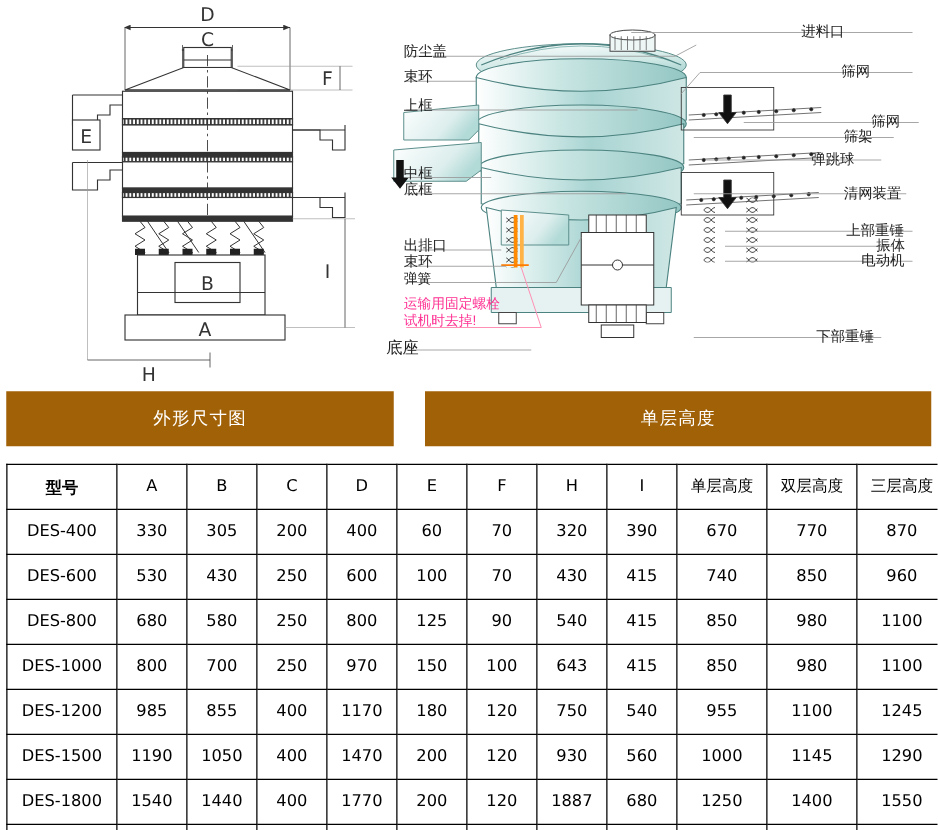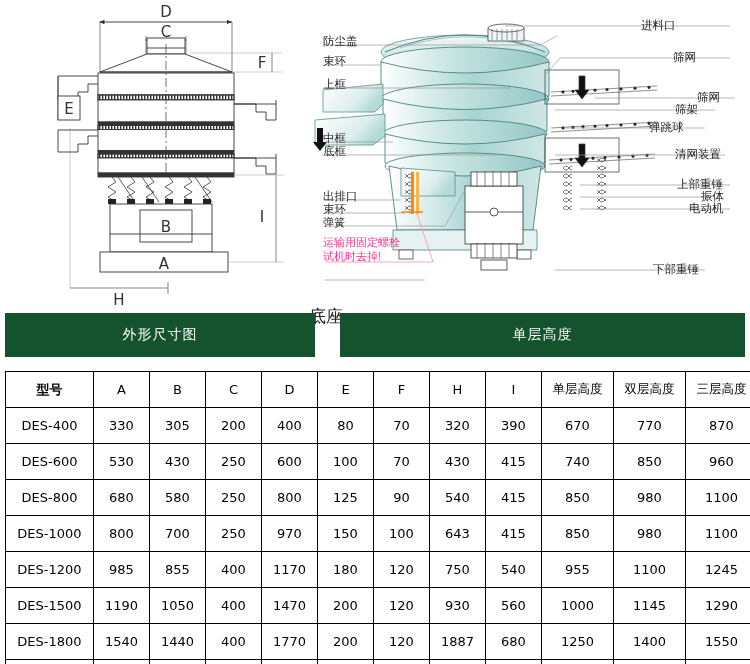--- a/index.html
+++ b/index.html
@@ -16,21 +16,21 @@
   #drawings { position: absolute; left:0; top:0; width:750px; height:310px; }
   #dim-drawing { position:absolute; left:0; top:0; width:305px; height:310px; }
   #struct-drawing { position:absolute; left:305px; top:0; width:445px; height:310px; }
 
   .svg-full { display:block; width:100%; height:100%; }
 
   
   #banners { position:absolute; left:0; top:313px; width:750px; height:50px; }
   .banner {
     position:absolute; top:0; height:44px;
-    background:#14532d; color:#ffffff;
+    background:#a16207; color:#ffffff;
     display:flex; align-items:center; justify-content:center;
     font-size:14px; letter-spacing:1px;
     font-family:"DejaVu Sans","Liberation Sans",sans-serif;
   }
   #banner-left  { left:5px;   width:310px; }
   #banner-right { left:340px; width:405px; }
 
   
   #spec-table-wrap { position:absolute; left:5px; top:371px; width:740px; }
   table#spec-table {
@@ -407,21 +407,21 @@
       <div style="position:absolute; left:0; top:0; width:445px; height:310px; pointer-events:none;">
 
         <span class="sl" style="position:absolute;left:18px;top:34px;font-size:11.5px;color:#222;font-family:'DejaVu Sans',sans-serif;">防尘盖</span>
         <span class="sl" style="position:absolute;left:18px;top:54px;font-size:11.5px;color:#222;font-family:'DejaVu Sans',sans-serif;">束环</span>
         <span class="sl" style="position:absolute;left:18px;top:77px;font-size:11.5px;color:#222;font-family:'DejaVu Sans',sans-serif;">上框</span>
         <span class="sl" style="position:absolute;left:18px;top:131px;font-size:11.5px;color:#222;font-family:'DejaVu Sans',sans-serif;">中框</span>
         <span class="sl" style="position:absolute;left:18px;top:144px;font-size:11.5px;color:#222;font-family:'DejaVu Sans',sans-serif;">底框</span>
         <span class="sl" style="position:absolute;left:18px;top:189px;font-size:11.5px;color:#222;font-family:'DejaVu Sans',sans-serif;">出排口</span>
         <span class="sl" style="position:absolute;left:18px;top:202px;font-size:11.5px;color:#222;font-family:'DejaVu Sans',sans-serif;">束环</span>
         <span class="sl" style="position:absolute;left:18px;top:215px;font-size:11px;color:#222;font-family:'DejaVu Sans',sans-serif;">弹簧</span>
-        <span class="sl" style="position:absolute;left:4px;top:269px;font-size:17px;color:#222;font-family:'DejaVu Sans',sans-serif;margin-top:36px;">底座</span>
+        <span class="sl" style="position:absolute;left:4px;top:269px;font-size:13px;color:#222;font-family:'DejaVu Sans',sans-serif;">底座</span>
 
         <span style="position:absolute;left:18px;top:235px;font-size:11px;color:#ff2f92;font-family:'DejaVu Sans',sans-serif;">运输用固定螺栓</span>
         <span style="position:absolute;left:18px;top:249px;font-size:11px;color:#ff2f92;font-family:Liberation Sans, sans-serif;">试机时去掉!</span>
 
         <span style="position:absolute;left:336px;top:18px;font-size:11.5px;color:#222;font-family:Liberation Sans, sans-serif;">进料口</span>
         <span style="position:absolute;left:368px;top:50px;font-size:11.5px;color:#222;font-family:'DejaVu Sans',sans-serif;">筛网</span>
         <span style="position:absolute;left:392px;top:90px;font-size:11.5px;color:#222;font-family:'DejaVu Sans',sans-serif;">筛网</span>
         <span style="position:absolute;left:370px;top:102px;font-size:11.5px;color:#222;font-family:Liberation Serif, serif;">筛架</span>
         <span style="position:absolute;left:344px;top:120px;font-size:11.5px;color:#222;font-family:'DejaVu Sans',sans-serif;">弹跳球</span>
         <span style="position:absolute;left:370px;top:147px;font-size:11.5px;color:#222;font-family:'DejaVu Sans',sans-serif;">清网装置</span>
@@ -470,21 +470,21 @@
             <th class="cjk-head">三层高度</th>
           </tr>
         </thead>
       <tbody id="spec-body">
           <tr>
             <td class="model-cell">DES-400</td>
             <td>330</td>
             <td>305</td>
             <td>200</td>
             <td>400</td>
-            <td>80</td>
+            <td>60</td>
             <td>70</td>
             <td>320</td>
             <td>390</td>
             <td>670</td>
             <td>770</td>
             <td>870</td>
           </tr>
           <tr>
             <td class="model-cell">DES-600</td>
             <td>530</td>

